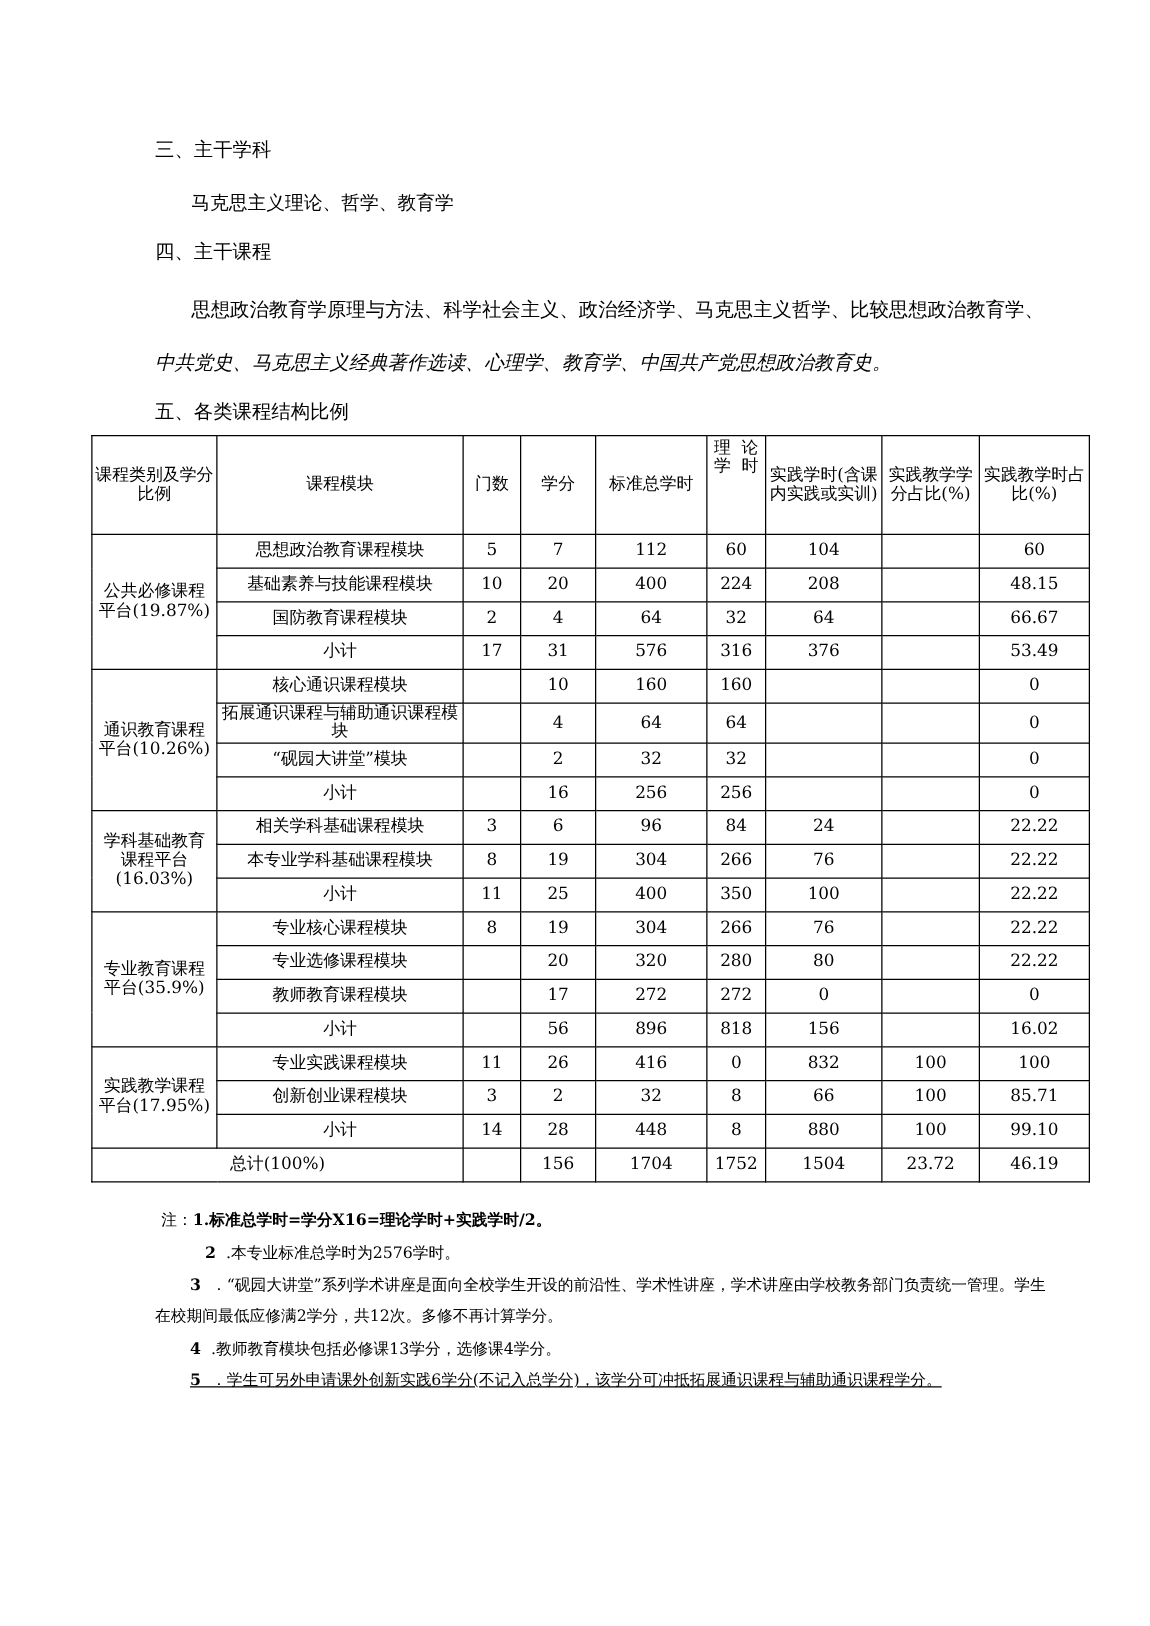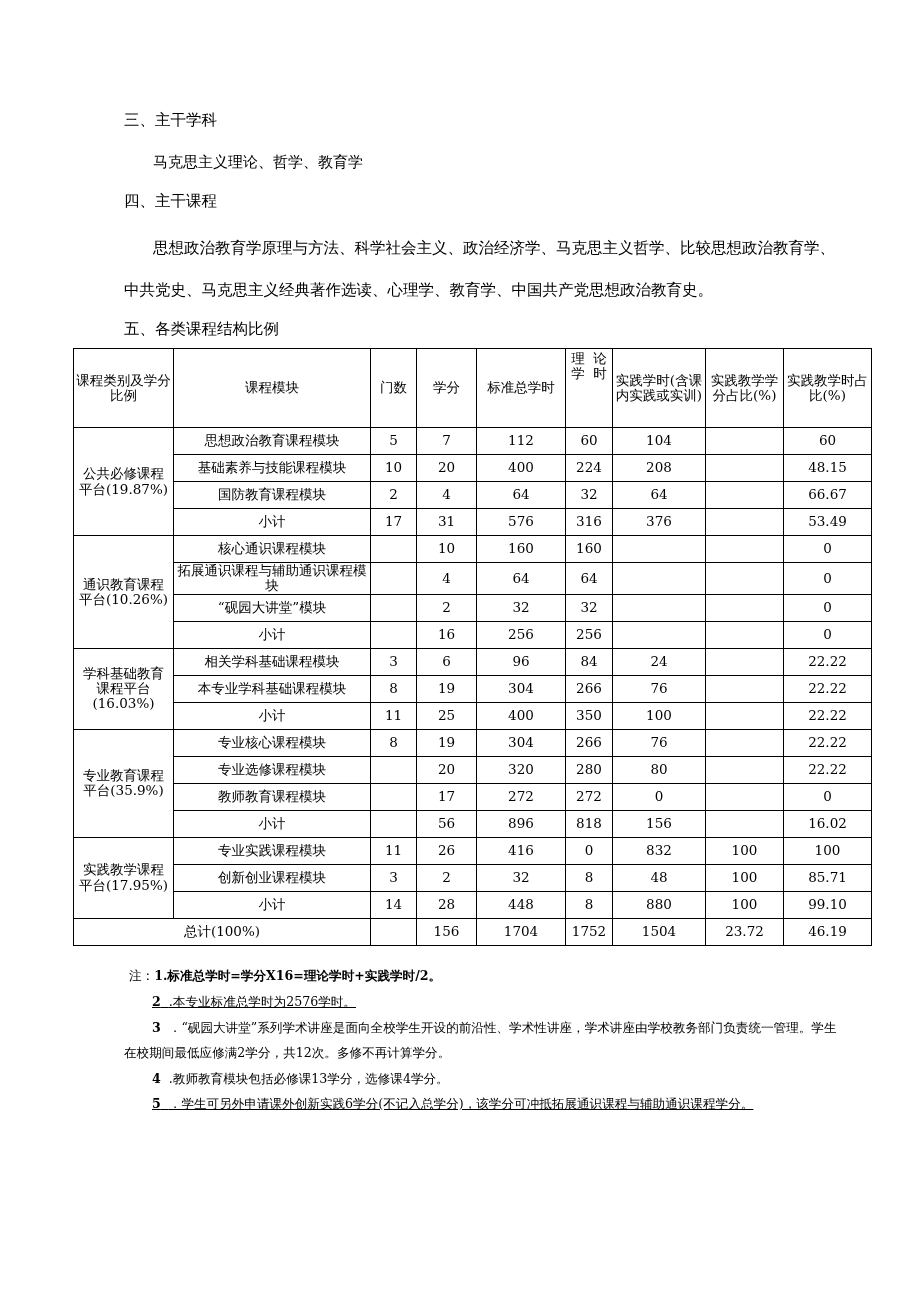--- a/index.html
+++ b/index.html
@@ -38,21 +38,21 @@
     line-height: 1;
     margin: 0;
     padding: 0;
     white-space: nowrap;
   }
   .h-three { position: absolute; left: 112px; top: 113px; }
   .subject-line { position: absolute; left: 141px; top: 153px; font-size: 15px; white-space: nowrap; }
   .h-four { position: absolute; left: 112px; top: 194px; }
 
   .para-line1 { position: absolute; left: 141px; top: 238px; font-size: 15.5px; white-space: nowrap; }
-  .para-line2 { position: absolute; left: 112px; top: 280px; font-size: 15.5px; white-space: nowrap; }
+  .para-line2 { position: absolute; left: 112px; top: 280px; font-size: 15.5px; white-space: nowrap; font-style: italic; }
 
   .h-five { position: absolute; left: 112px; top: 322px; }
 
   
   .table-wrap {
     position: absolute;
     left: 61px;
     top: 348px;
     width: 798px;
   }
@@ -111,21 +111,21 @@
   
   .notes {
     position: absolute;
     left: 0;
     top: 0;
     width: 920px;
     font-size: 12.6px;
   }
   .note-row { position: absolute; white-space: nowrap; }
   .n1 { left: 117px; top: 968px; }
-  .n2 { left: 140px; top: 994px; text-decoration: underline; }
+  .n2 { left: 152px; top: 994px; }
   .n3 { left: 140px; top: 1020px; }
   .n3b { left: 112px; top: 1045px; }
   .n4 { left: 140px; top: 1071px; }
   .n5 { left: 140px; top: 1096px; text-decoration: underline; }
 
   .note-num { font-weight: bold; }
 </style>
 </head>
 <body>
 
@@ -352,21 +352,21 @@
             <td class="num-cell">832</td>
             <td class="num-cell">100</td>
             <td class="num-cell">100</td>
           </tr>
           <tr>
             <td class="module-cell">创新创业课程模块</td>
             <td class="num-cell">3</td>
             <td class="num-cell">2</td>
             <td class="num-cell">32</td>
             <td class="num-cell">8</td>
-            <td class="num-cell">48</td>
+            <td class="num-cell">66</td>
             <td class="num-cell">100</td>
             <td class="num-cell">85.71</td>
           </tr>
           <tr>
             <td class="module-cell">小计</td>
             <td class="num-cell">14</td>
             <td class="num-cell">28</td>
             <td class="num-cell">448</td>
             <td class="num-cell">8</td>
             <td class="num-cell">880</td>

